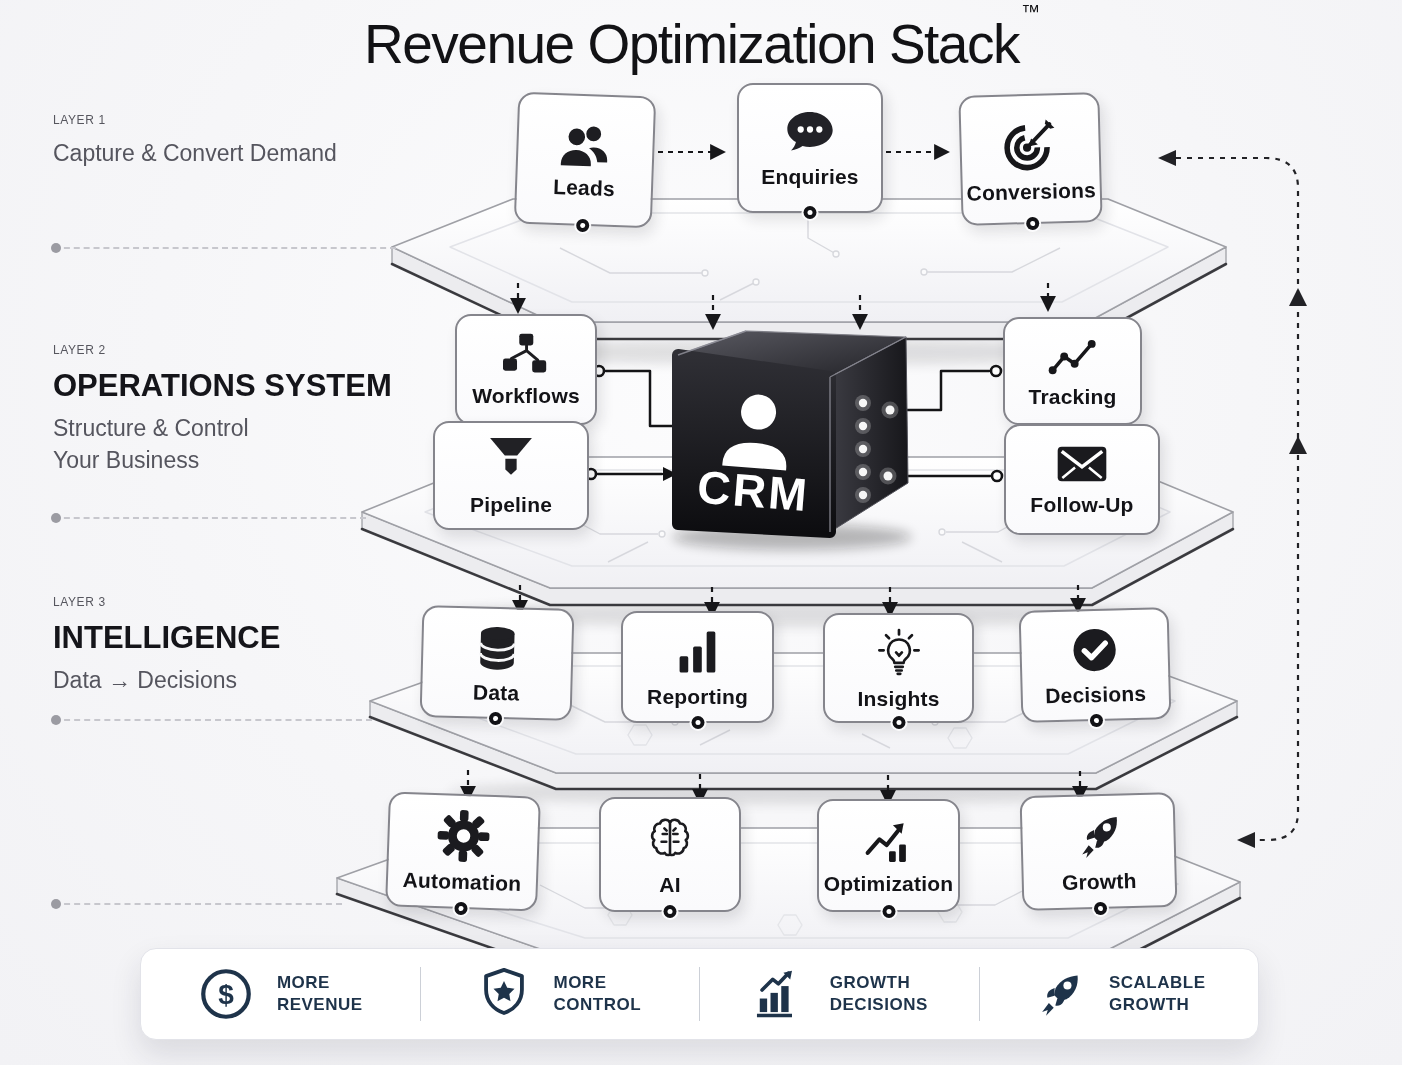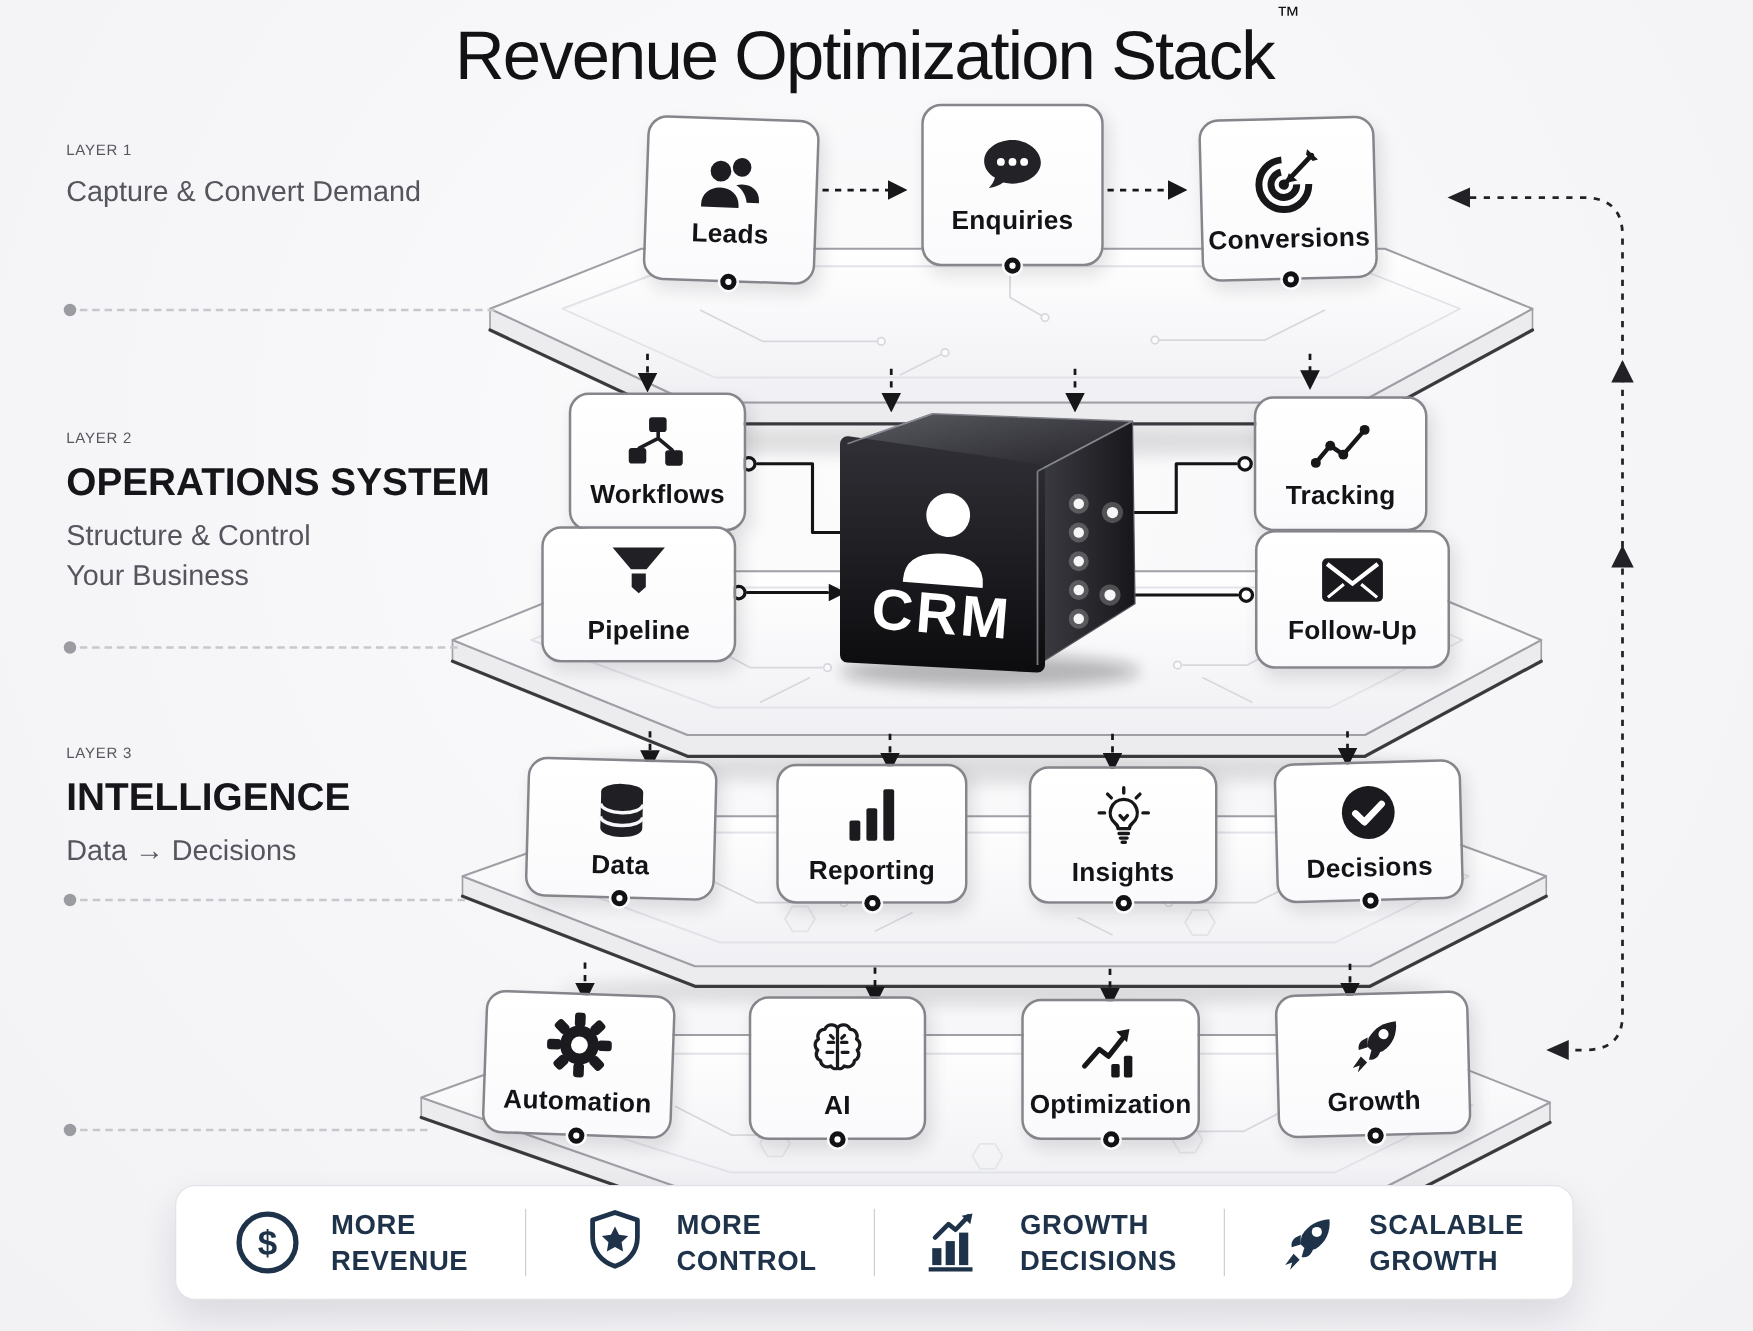--- a/index.html
+++ b/index.html
@@ -42,21 +42,21 @@
 
   
   .footer{
     position:absolute;left:140px;top:948px;width:1117px;height:90px;z-index:5;
     background:#ffffff;border:1px solid #e2e3e9;border-radius:16px;
     box-shadow:0 14px 30px rgba(30,35,55,.12);
     display:flex;align-items:center;
   }
   .fitem{flex:1;display:flex;align-items:center;justify-content:center;gap:23px;height:100%}
   .fsep{width:1px;height:54px;background:#ccd0d7}
-  .ftext{font-size:22px;font-weight:bold;color:#1e334a;letter-spacing:.5px;line-height:1.32}
+  .ftext{font-size:17px;font-weight:bold;color:#1e334a;letter-spacing:.5px;line-height:1.32}
 </style>
 </head>
 <body>
 
 <div class="canvas">
 
   <svg class="stage-svg" width="1402" height="1065" viewBox="0 0 1402 1065">
     <defs>
       <filter id="soft" x="-40%" y="-40%" width="180%" height="180%">
           <feGaussianBlur stdDeviation="6"></feGaussianBlur>

